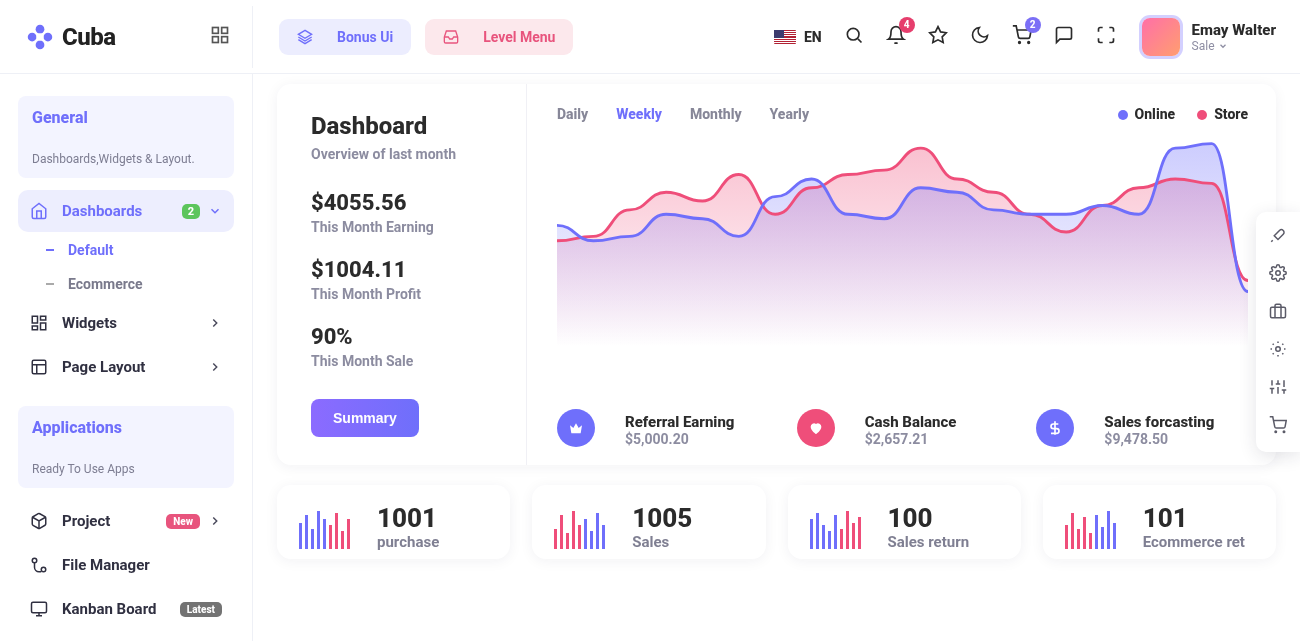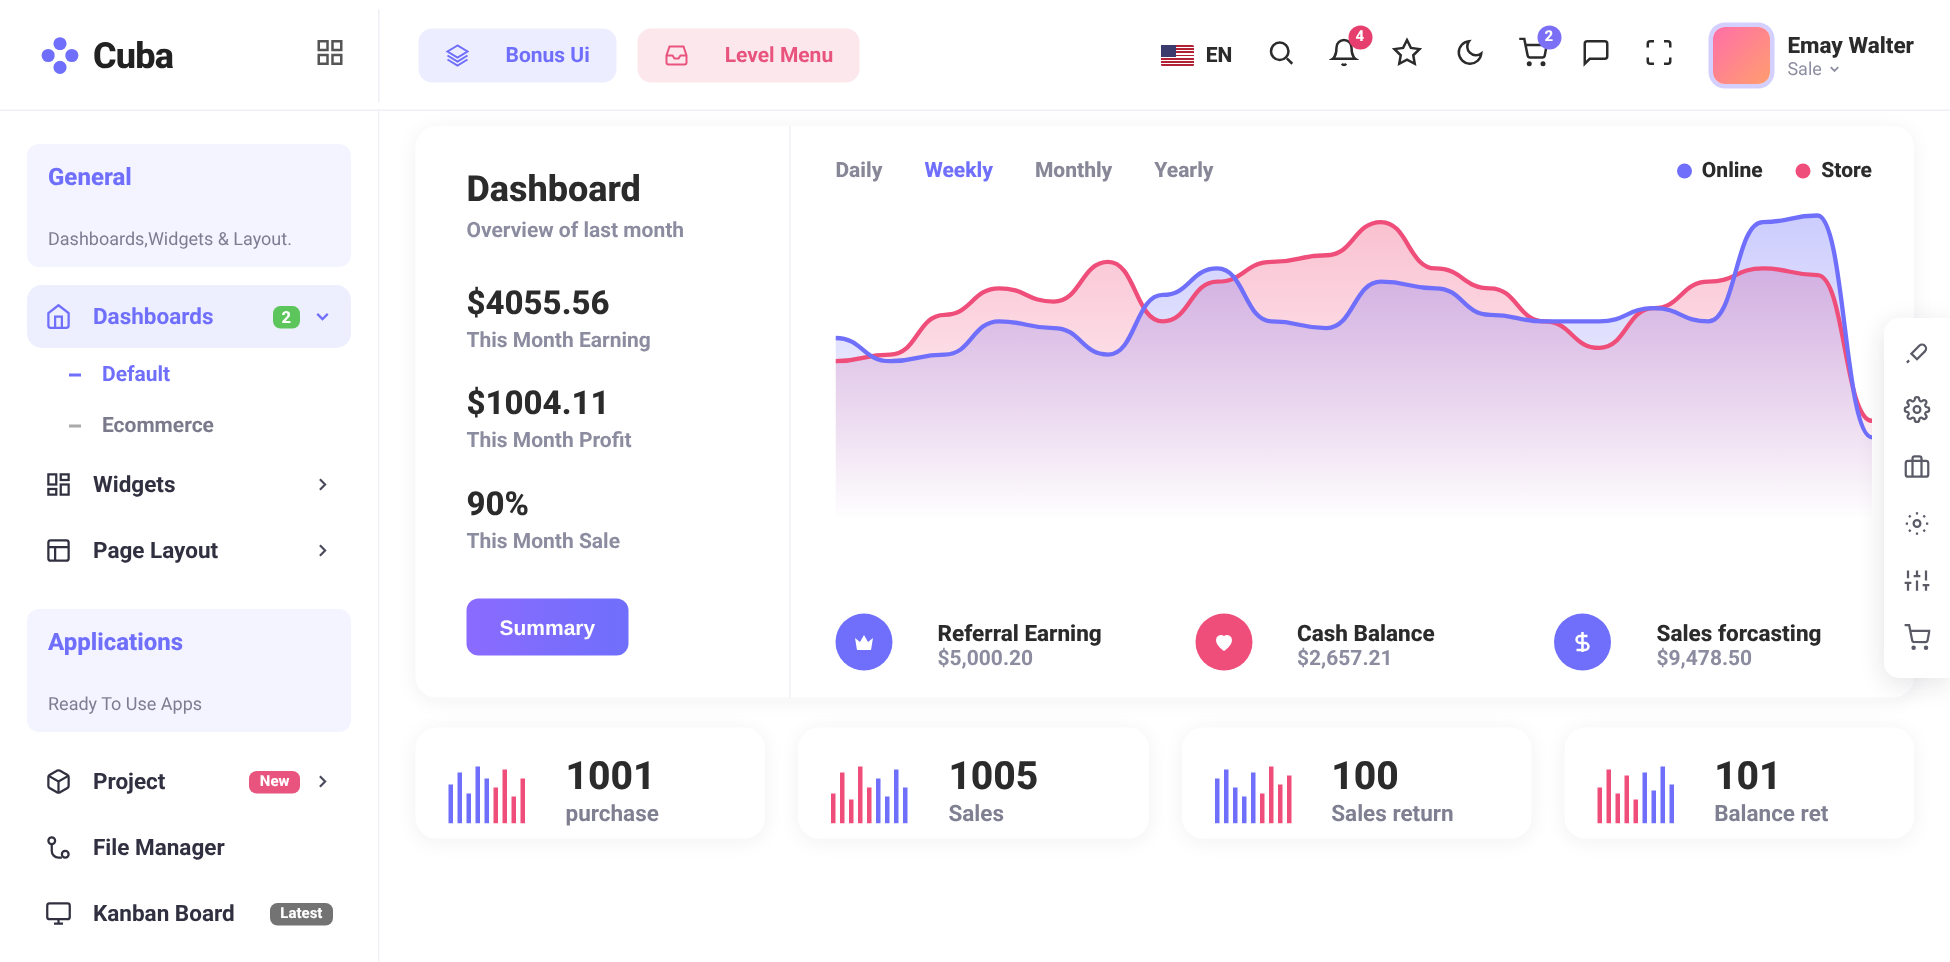--- a/index.html
+++ b/index.html
@@ -443,21 +443,21 @@
             <rect x="14" y="24" width="3" height="20" fill="#ef4e7a"></rect>
             <rect x="20" y="12" width="3" height="32" fill="#ef4e7a"></rect>
             <rect x="26" y="28" width="3" height="16" fill="#ef4e7a"></rect>
             <rect x="32" y="10" width="3" height="34" fill="#6f6ffb"></rect>
             <rect x="38" y="22" width="3" height="22" fill="#6f6ffb"></rect>
             <rect x="44" y="6" width="3" height="38" fill="#6f6ffb"></rect>
             <rect x="50" y="18" width="3" height="26" fill="#6f6ffb"></rect>
           </svg>
         <div>
             <div class="big">101</div>
-            <div class="small">Balance ret</div>
+            <div class="small">Ecommerce ret</div>
           </div>
       </div>
     </div>
   </div>
 </div>
 
 <div class="floater">
   <span class="ficon"><svg width="18" height="18" viewBox="0 0 24 24" fill="none" stroke="currentColor" stroke-width="2">
         <path d="m19 11-7 7-5-5 7-7a3 3 0 0 1 5 5zM5 19l-2 2"></path>
       </svg></span>

